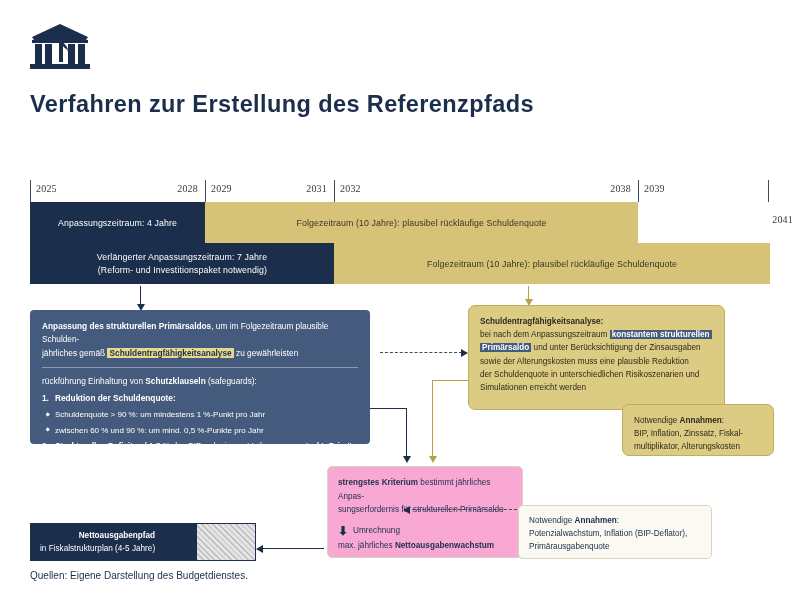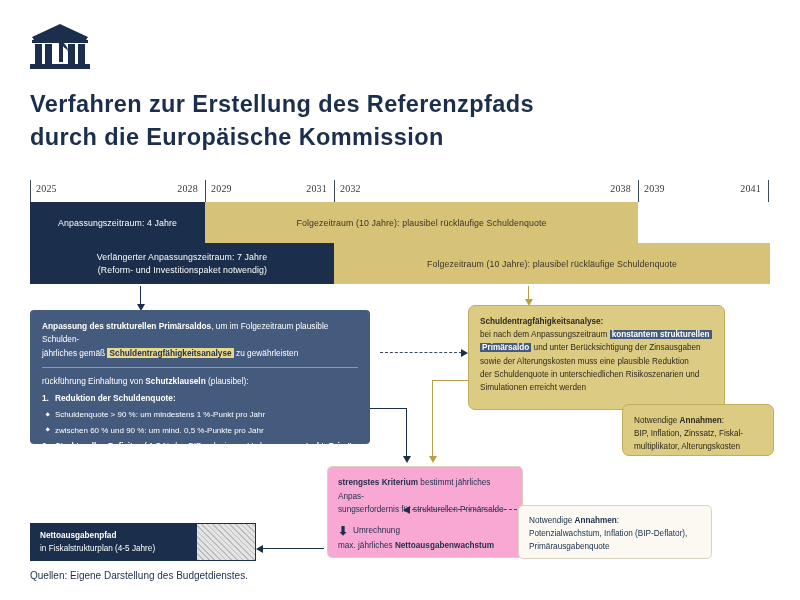--- a/index.html
+++ b/index.html
@@ -91,21 +91,21 @@
 
   .cb2{
     left:518px;top:505px;width:194px;height:54px;
     background:#fbf9f2;border:1px solid #d9d4c2;border-radius:5px;
     padding:8px 10px;font-size:8.2px;line-height:13.2px;color:#1b2e4b;
   }
   .cb2 b{font-weight:bold;}
 
   
   .nettobox{left:30px;top:523px;width:226px;height:38px;background:#1b2e4b;}
-  .nettotxt{position:absolute;left:10px;top:7px;color:#fff;font-size:8.2px;line-height:12.6px;}
+  .nettotxt{position:absolute;left:10px;top:7px;color:#fff;font-size:8.2px;line-height:12.6px;text-align:right;}
   .nettotxt b{font-weight:bold;}
   .hatch{
     position:absolute;right:0;top:0;width:60px;height:38px;
     background:
       repeating-linear-gradient(45deg,#bdbdbd 0 1.2px,transparent 1.2px 4px),
       #e4e4e4;
     border:1px solid #1b2e4b;box-sizing:border-box;
   }
 
   
@@ -126,38 +126,37 @@
         <rect x="40" y="22" width="7" height="20"></rect>
         <rect x="50" y="22" width="7" height="20"></rect>
         <rect x="2" y="42" width="60" height="5"></rect>
         <path d="M31 10 c2 4 -1 7 0 12 l0 18 l4 0 l0 -16 c2 3 4 2 5 6 c0 -6 -3 -7 -5 -10 c1 -4 -2 -7 -4 -10 z"></path>
       </g>
     </svg>
   </div>
 
   <div class="abs title">
     <span class="l2">Verfahren zur Erstellung des Referenzpfads</span>
-    <span class="l2">durch die Europäische Kommission</span>
   </div>
 
   <div class="abs tl-axis">
     <div class="tick" style="left:0px;"></div>
     <div class="tick" style="left:175px;"></div>
     <div class="tick" style="left:304px;"></div>
     <div class="tick" style="left:608px;"></div>
     <div class="tick" style="left:738px;"></div>
 
     <div class="yr" style="left:6px;">2025</div>
     <div class="yr r" style="left:100px;width:68px;">2028</div>
     <div class="yr" style="left:181px;">2029</div>
     <div class="yr r" style="left:230px;width:67px;">2031</div>
     <div class="yr" style="left:310px;">2032</div>
     <div class="yr r" style="left:530px;width:71px;">2038</div>
     <div class="yr" style="left:614px;">2039</div>
-    <div class="yr r" style="left:660px;width:71px;">2041</div>
+    <div class="yr r" style="left:692px;width:71px;margin-top:31px;">2041</div>
   </div>
 
   <div class="abs bar navy" style="left:30px;top:202px;width:175px;">
     <span>Anpassungszeitraum: 4 Jahre</span>
   </div>
   <div class="abs bar gold" style="left:205px;top:202px;width:433px;">
     <span>Folgezeitraum (10 Jahre): plausibel rückläufige Schuldenquote</span>
   </div>
 
   <div class="abs bar navy" style="left:30px;top:243px;width:304px;">
@@ -178,21 +177,21 @@
 
   <div class="abs bluebox">
     <div>
       <b>Anpassung des strukturellen Primärsaldos</b><span>, um im Folgezeitraum plausible Schulden-</span><br>
       <span>jährliches gemäß </span><span class="hl-gold">Schuldentragfähigkeitsanalyse</span><span> zu gewährleisten</span>
     </div>
 
     <div class="rule"></div>
 
     <div>
-      <span>rückführung Einhaltung von </span><b>Schutzklauseln</b><span> (plausibel):</span>
+      <span>rückführung Einhaltung von </span><b>Schutzklauseln</b><span> (safeguards):</span>
     </div>
 
     <div class="numlist">
       <div class="numitem">
         <span class="n">1.</span>
         <b>Reduktion der Schuldenquote:</b>
       </div>
       <ul class="bullets">
         <li>Schuldenquote &gt; 90 %: um mindestens 1 %-Punkt pro Jahr</li>
         <li>zwischen 60 % und 90 %: um mind. 0,5 %-Punkte pro Jahr</li>

